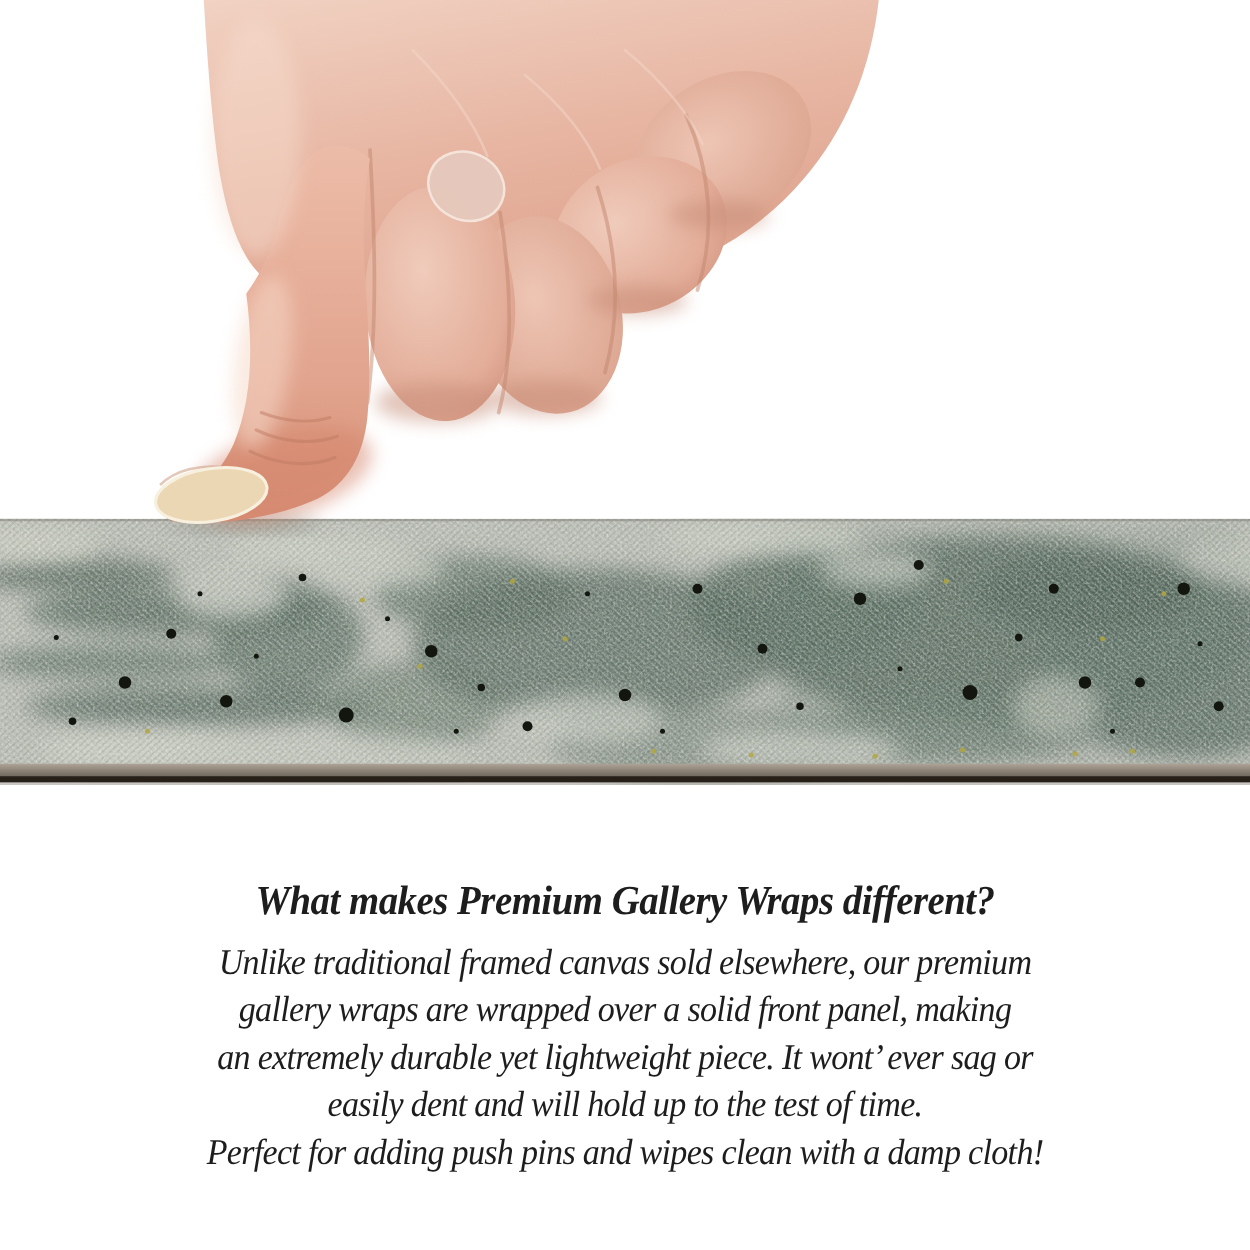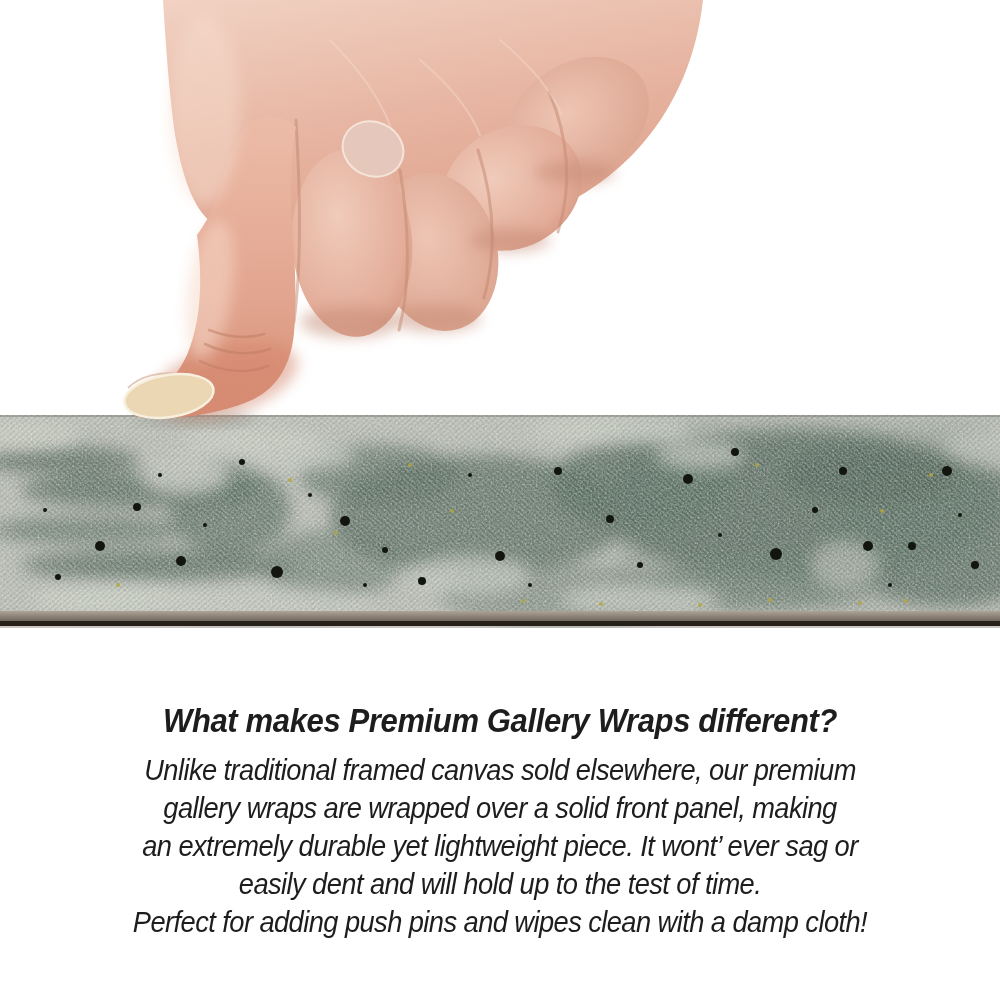--- a/index.html
+++ b/index.html
@@ -1,19 +1,19 @@
 <!DOCTYPE html>
 <html><head>
 <meta charset="utf-8">
 <style>
   html,body { margin:0; padding:0; background:#ffffff; }
   .stage {
     position:relative; width:1000px; height:1000px;
     background:#ffffff; overflow:hidden;
-    font-family:Liberation Sans, sans-serif;
+    font-family:Liberation Serif, serif;
   }
   .photo-area { position:absolute; top:0; left:0; width:1000px; height:430px; z-index:2; }
   .photo-area svg { display:block; }
   .strip-area { position:absolute; top:415px; left:0; width:1000px; height:213px; z-index:1; }
   .strip-area svg { display:block; }
   .copy-block {
     position:absolute; top:701px; left:0; width:1000px;
     text-align:center; color:#1d1d1d; z-index:3;
     transform:scaleX(0.94); transform-origin:50% 0;
   }

